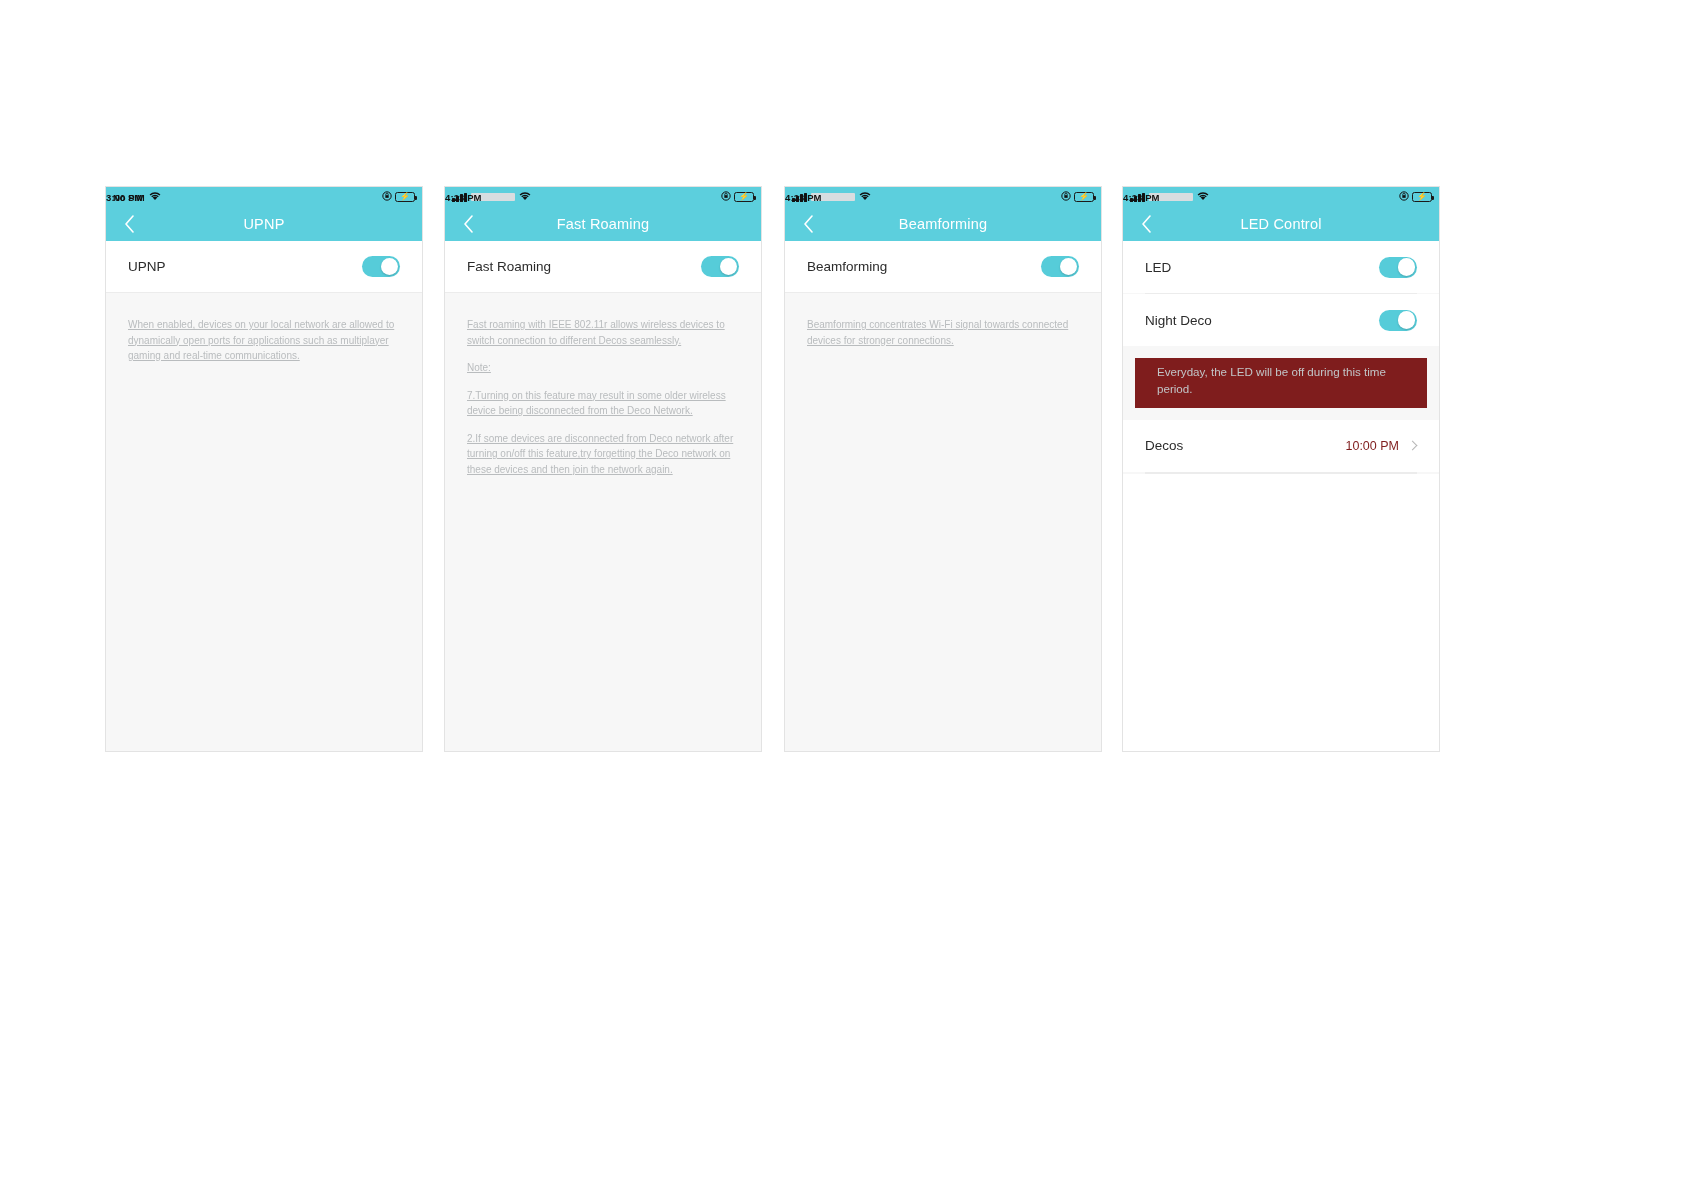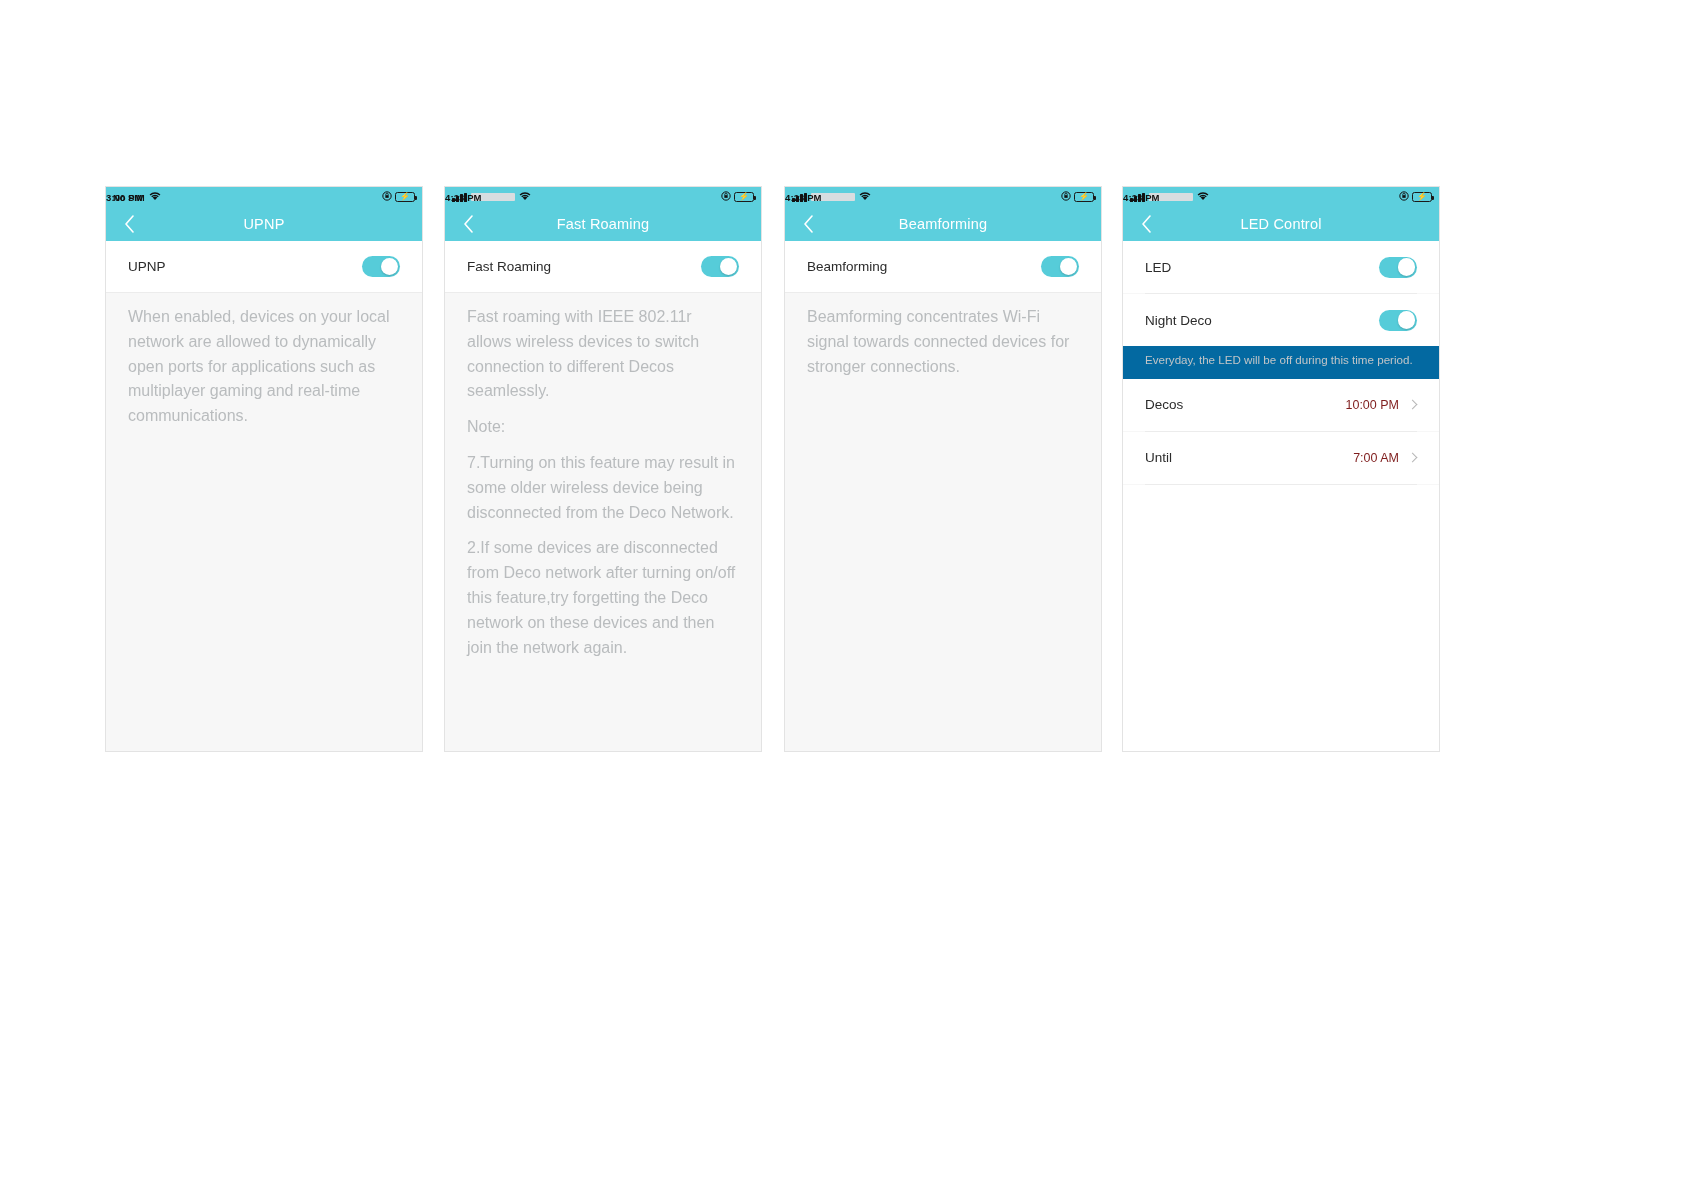--- a/index.html
+++ b/index.html
@@ -236,36 +236,37 @@
     box-shadow: 0 1px 2px rgba(0,0,0,0.18);
   }
 
   
   .desc-area {
     background: #f7f7f7;
     padding: 12px 22px 0 22px;
     flex: 1 1 auto;
   }
   .desc {
-    font-size: 16px;
+    font-size: 10px;
     line-height: 1.55;
     color: #b9bcbe;
-    margin: 0 0 11px 0;
+    margin: 12px 0 11px 0;
+    text-decoration: underline;
   }
   .desc:last-child { margin-bottom: 0; }
 
   .note-block .desc { margin-bottom: 11px; }
 
   .led-desc {
     font-size: 11.6px;
     line-height: 1.45;
     color: #c2c5c7;
     padding: 6px 22px 10px 22px;
-    margin: 0;
-    background: #0369a1;
+    margin: 12px;
+    background: #7f1d1d;
   }
   .divider-inset {
     height: 1px;
     background: #ececec;
     margin: 0 22px;
   }
   .filler { flex: 1 1 auto; background: #ffffff; }
 </style>
 </head>
 <body>
@@ -509,25 +510,19 @@
       <p class="led-desc">Everyday, the LED will be off during this time period.</p>
 
       <div class="row">
         <span class="row-label">Decos</span>
         <span class="row-spacer"></span>
         <span class="row-value">10:00 PM</span>
         <span class="chevron-right"></span>
       </div>
       <div class="divider-inset"></div>
 
-      <div class="row">
-        <span class="row-label">Until</span>
-        <span class="row-spacer"></span>
-        <span class="row-value">7:00 AM</span>
-        <span class="chevron-right"></span>
-      </div>
       <div class="divider-inset"></div>
 
       <div class="filler"></div>
     </div>
   </div>
 
 </div>
 
 </body></html>

